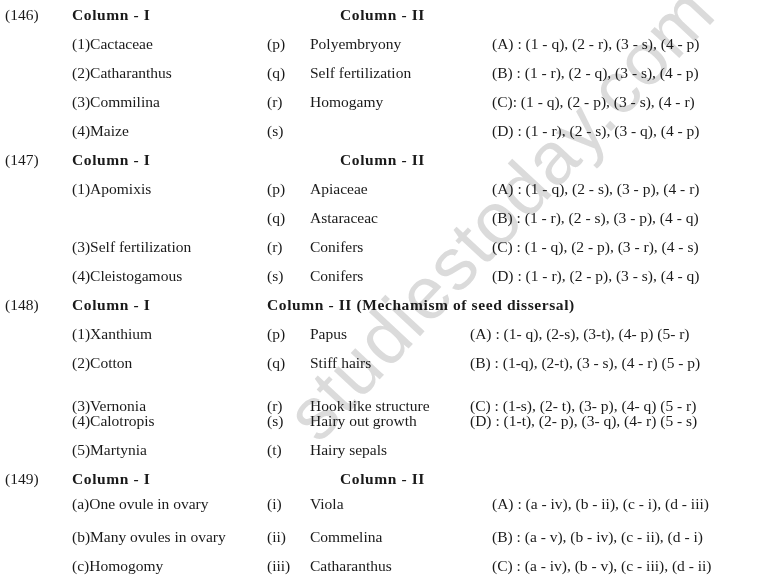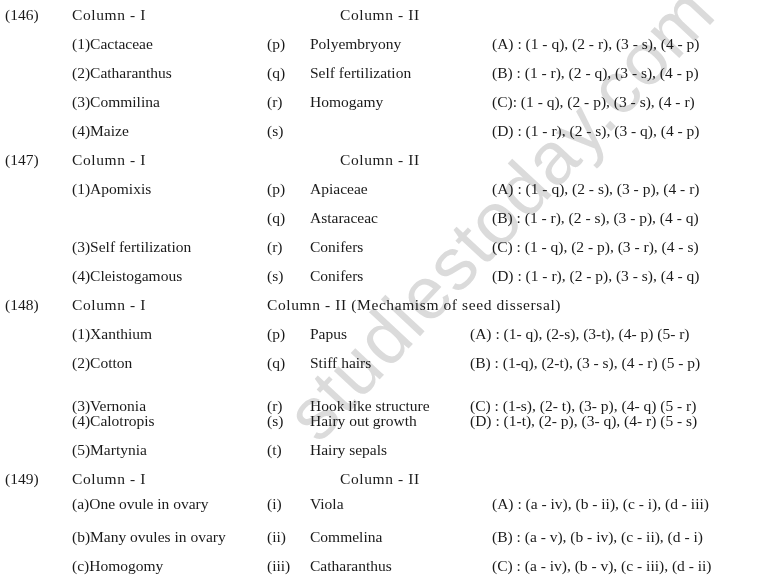--- a/index.html
+++ b/index.html
@@ -3,21 +3,21 @@
 <meta charset="utf-8">
 <style>
   html, body { margin: 0; padding: 0; background: #ffffff; }
   body {
     width: 758px; height: 577px; position: relative; overflow: hidden;
     font-family: "Liberation Serif", "DejaVu Serif", serif;
     color: #1a1a1a; font-size: 15.5px;
   }
   .line { position: absolute; left: 0; width: 758px; height: 29px; white-space: nowrap; }
   .cell { position: absolute; top: 0; line-height: 29px; white-space: nowrap; }
-  .bold { font-weight: normal; letter-spacing: 0.6px; }
+  .bold { font-weight: bold; letter-spacing: 0.6px; }
   .qno { left: 5px; }
   .c1 { left: 72px; }
   .c2lab { left: 267px; }
   .c2txt { left: 310px; }
   .c2head { left: 340px; }
   .opt { left: 492px; }
   .opt148 { left: 470px; }
   .c2head148 { left: 267px; }
   .c2lab149 { left: 267px; }
   .watermark {

